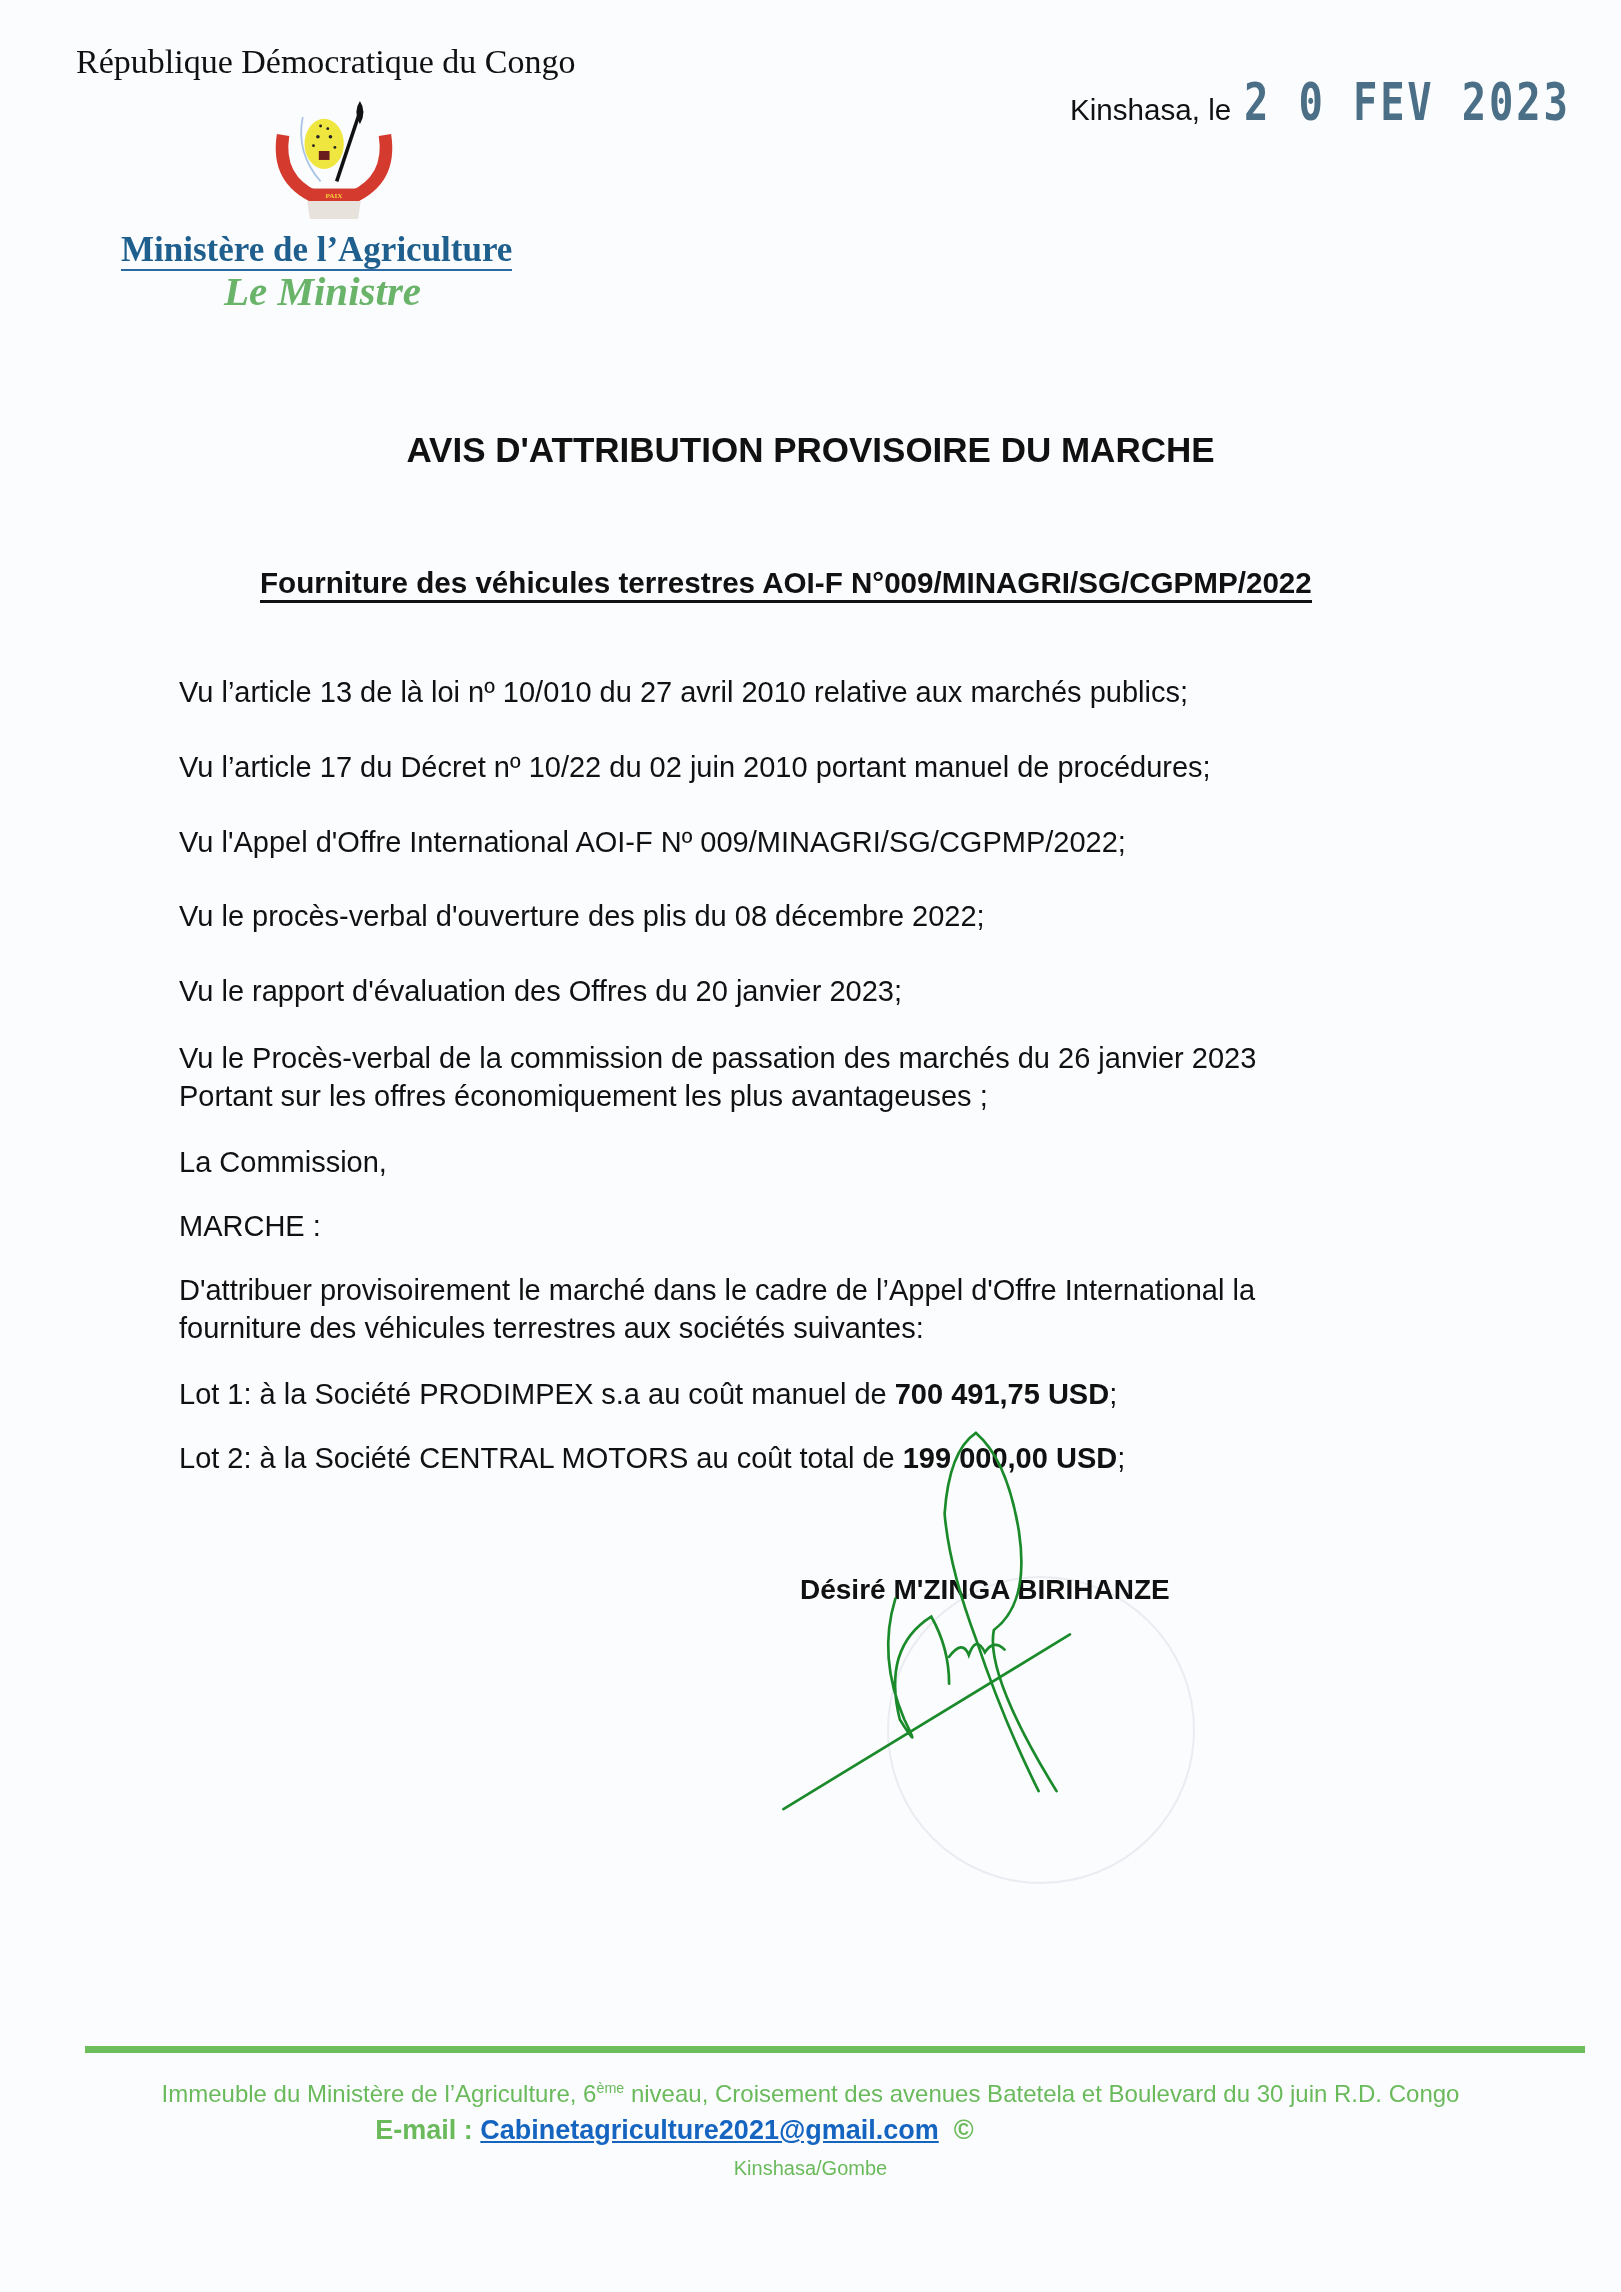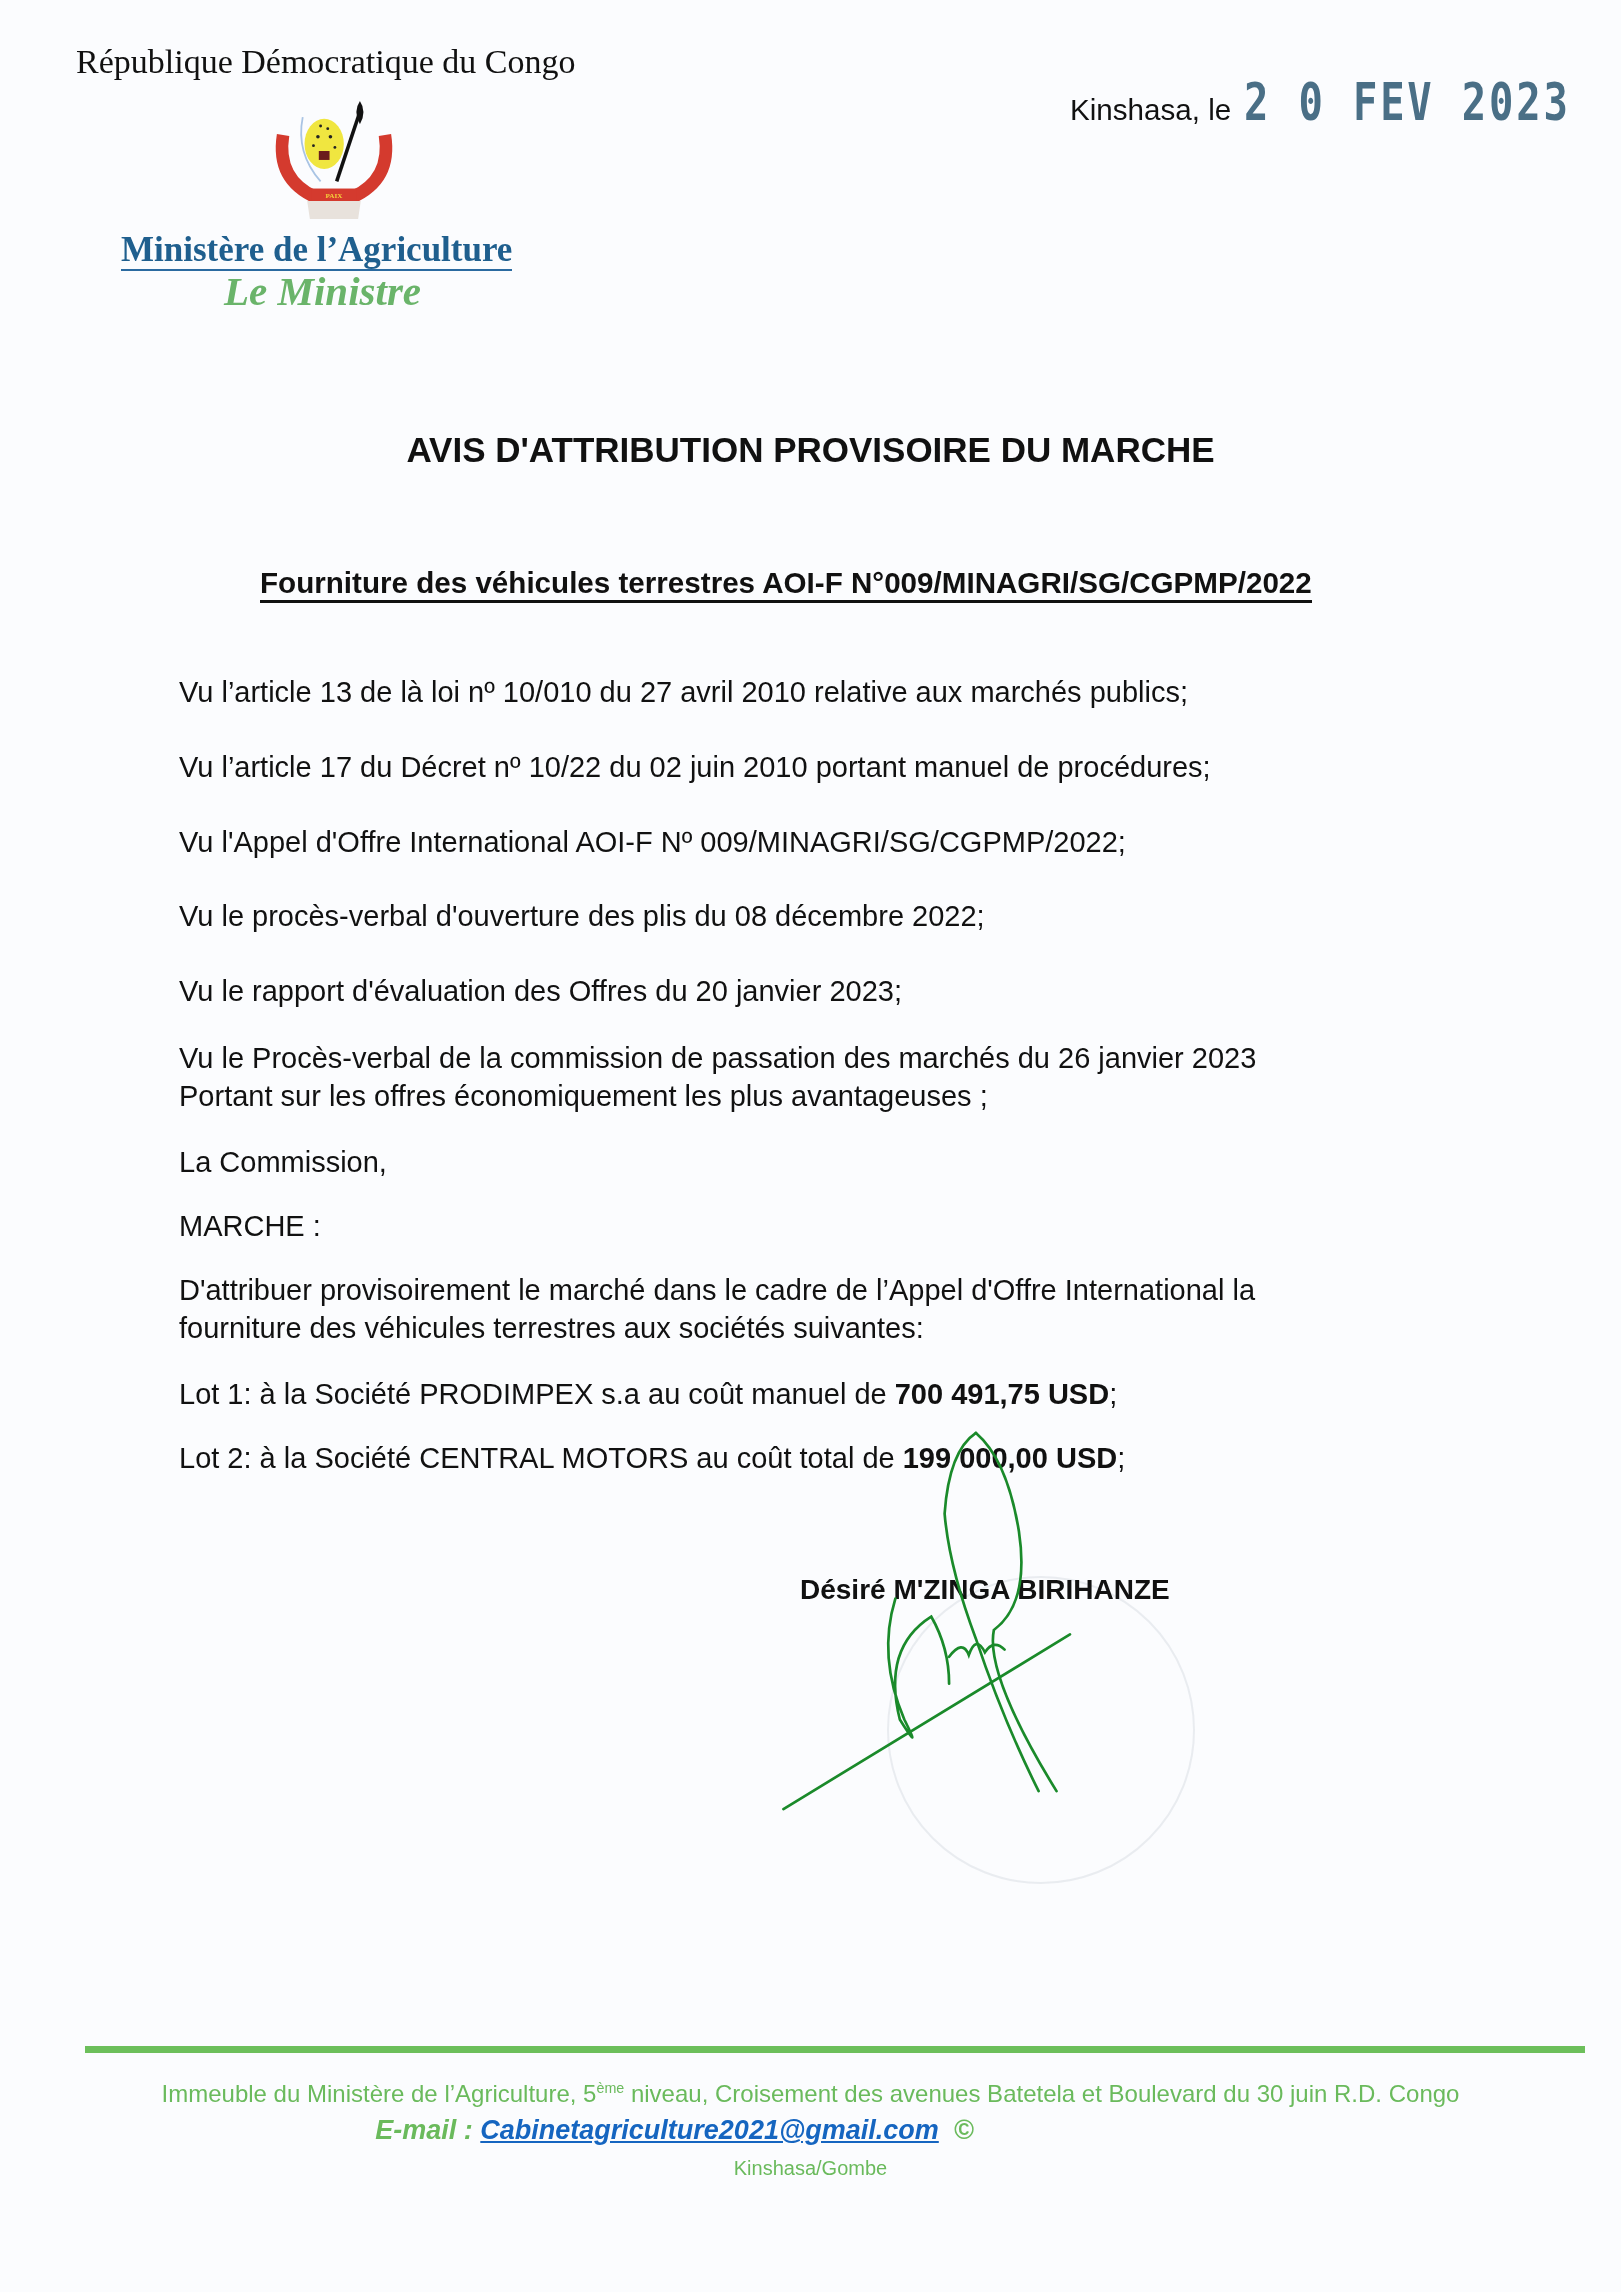--- a/index.html
+++ b/index.html
@@ -40,21 +40,21 @@
     font-weight: bold; font-size: 29.6px; color: #111;
     border-bottom: 3.6px solid #111; line-height: 34px;
   }
   .body-line { left: 179px; font-size: 29px; color: #111; }
   .bold { font-weight: bold; }
   .signame { left: 800px; top: 1574px; font-weight: bold; font-size: 28px; }
   .sig { left: 770px; top: 1424px; width: 394px; height: 394px; }
   .seal { left: 887px; top: 1576px; width: 304px; height: 304px; border-radius: 50%; border: 2.7px solid rgba(200,205,215,0.35); }
   .footer-rule { left: 85px; top: 2046px; width: 1500px; height: 7.2px; background: #6cbf5b; }
   .footer-1 { left: 0; width: 1621px; top: 2080px; text-align: center; font-size: 24px; color: #6aba5c; }
-  .footer-2 { left: 0; width: 1349px; top: 2115px; text-align: center; font-size: 27px; color: #6aba5c; font-style: italic; font-weight: bold; }
+  .footer-2 { left: 0; width: 1349px; top: 2115px; text-align: center; font-size: 27px; color: #6aba5c; font-weight: bold; }
   .footer-2 a { color: #1565c0; text-decoration: underline; }
   .footer-3 { left: 0; width: 1621px; top: 2157px; text-align: center; font-size: 20px; color: #6aba5c; }
   sup { font-size: 14.3px; }
 </style>
 </head>
 <body>
 
 <div class="abs rdc">République Démocratique du Congo</div>
 
 <svg class="abs emblem" viewBox="0 0 150 135">
@@ -115,19 +115,19 @@
     <path d="M15 430 L335 235"></path>
     <path d="M230 10 Q200 30 195 100 Q200 160 230 240 Q260 330 300 410"></path>
     <path d="M230 10 Q265 40 278 120 Q290 200 250 230 Q240 280 320 410"></path>
     <path d="M140 195 Q120 260 150 330 Q170 370 145 330 Q125 250 180 215 Q200 250 200 290"></path>
     <path d="M200 260 Q215 240 222 258 Q230 235 240 255 Q250 240 262 252"></path>
   </g>
 </svg>
 
 <div class="abs footer-rule"></div>
 <div class="abs footer-1">
-  <span>Immeuble du Ministère de l’Agriculture, 5</span><sup>ème</sup><span> niveau, Croisement des avenues Batetela et Boulevard du 30 juin R.D. Congo</span>
+  <span>Immeuble du Ministère de l’Agriculture, 6</span><sup>ème</sup><span> niveau, Croisement des avenues Batetela et Boulevard du 30 juin R.D. Congo</span>
 </div>
 <div class="abs footer-2">
   <span>E-mail : </span><a>Cabinetagriculture2021@gmail.com</a>&nbsp;&nbsp;<span>©</span>
 </div>
 <div class="abs footer-3">Kinshasa/Gombe</div>
 
 
 </body></html>

